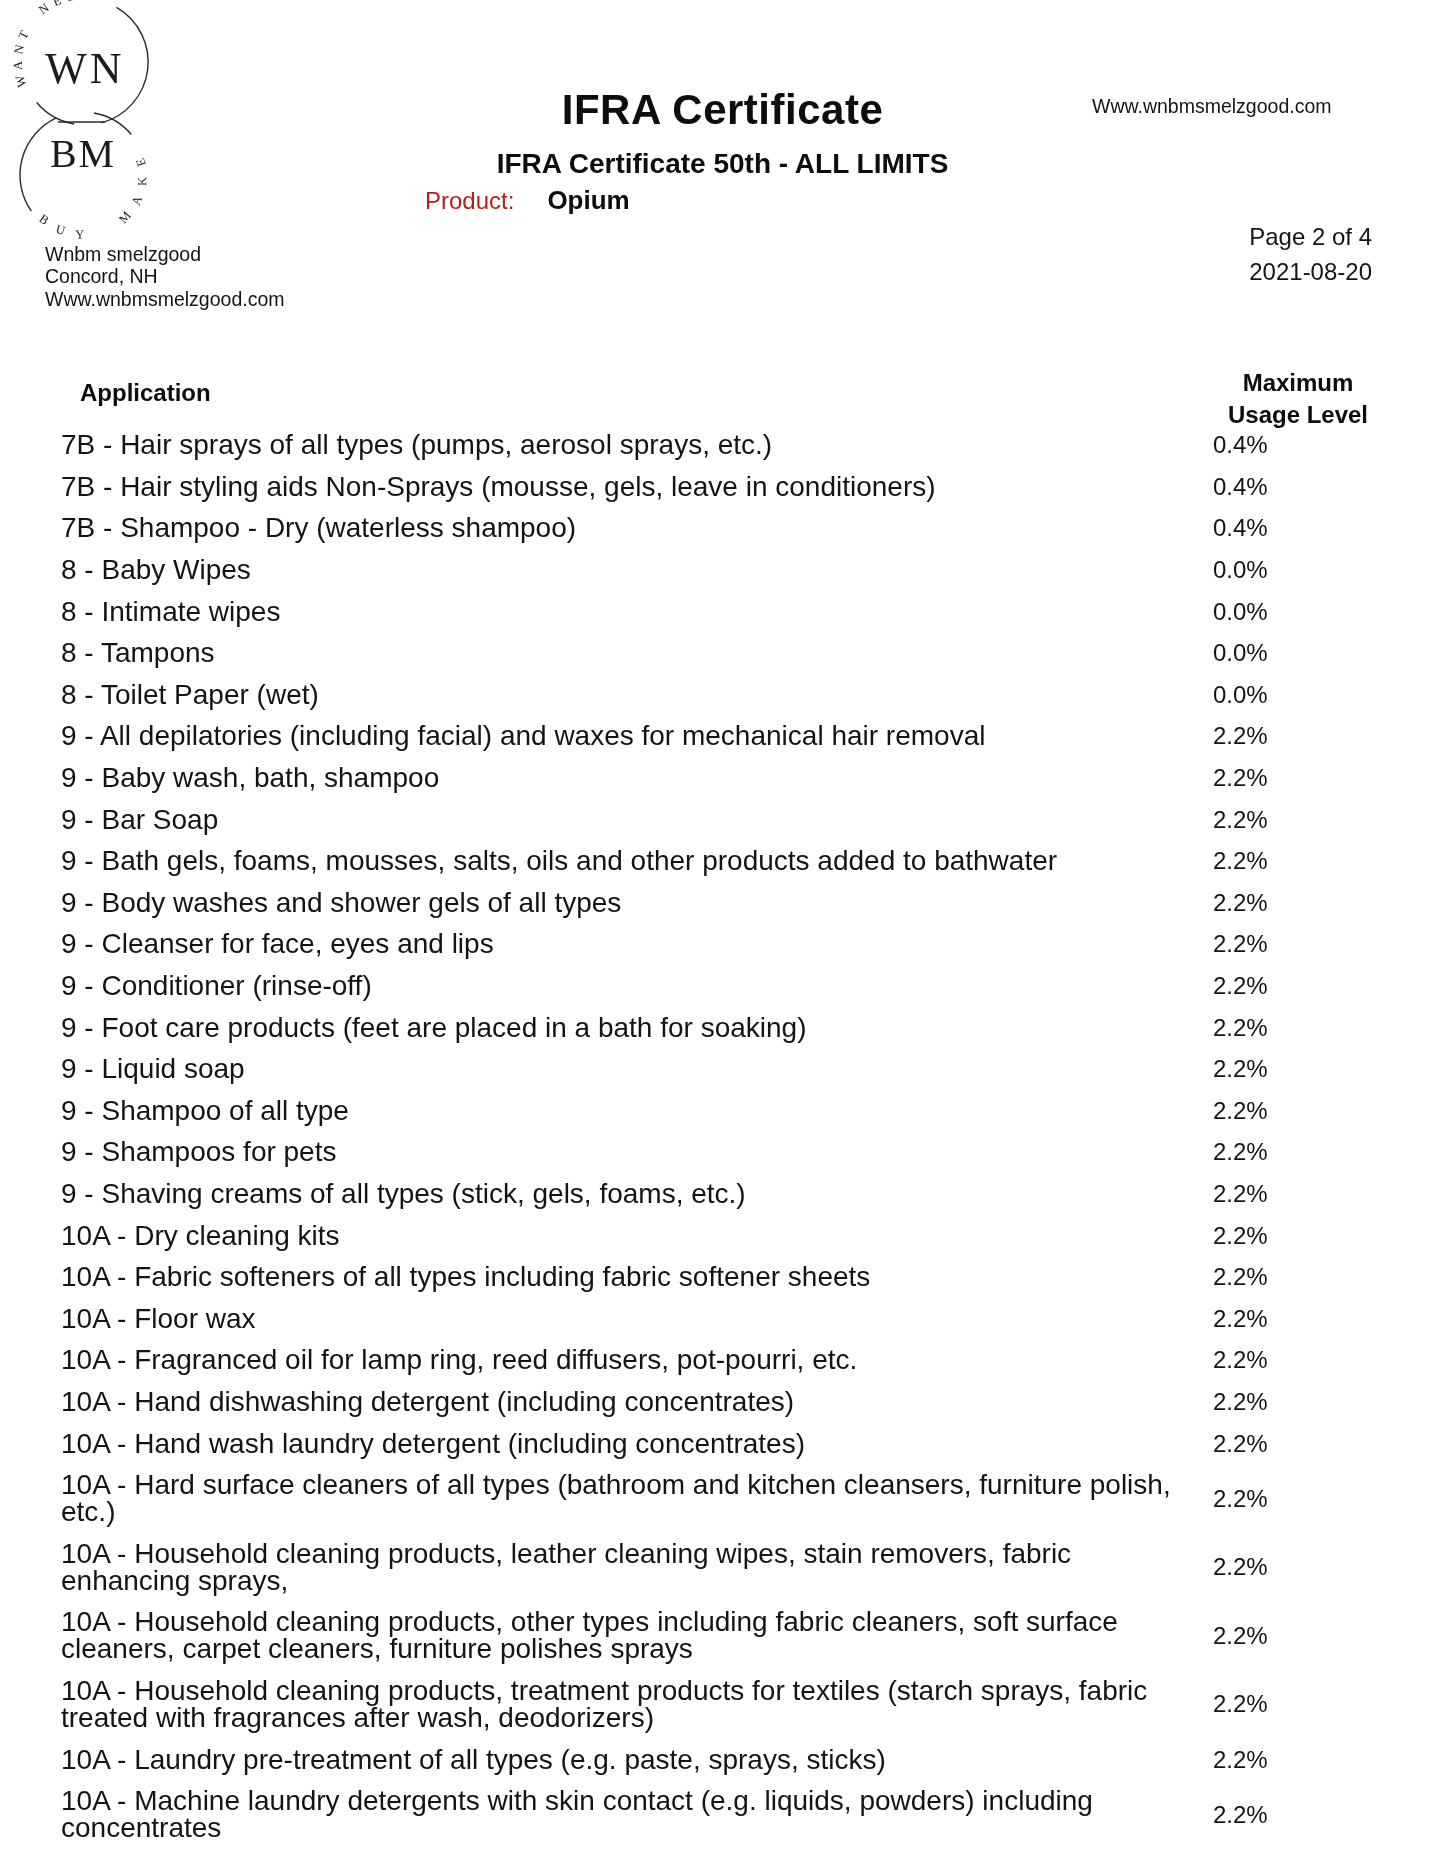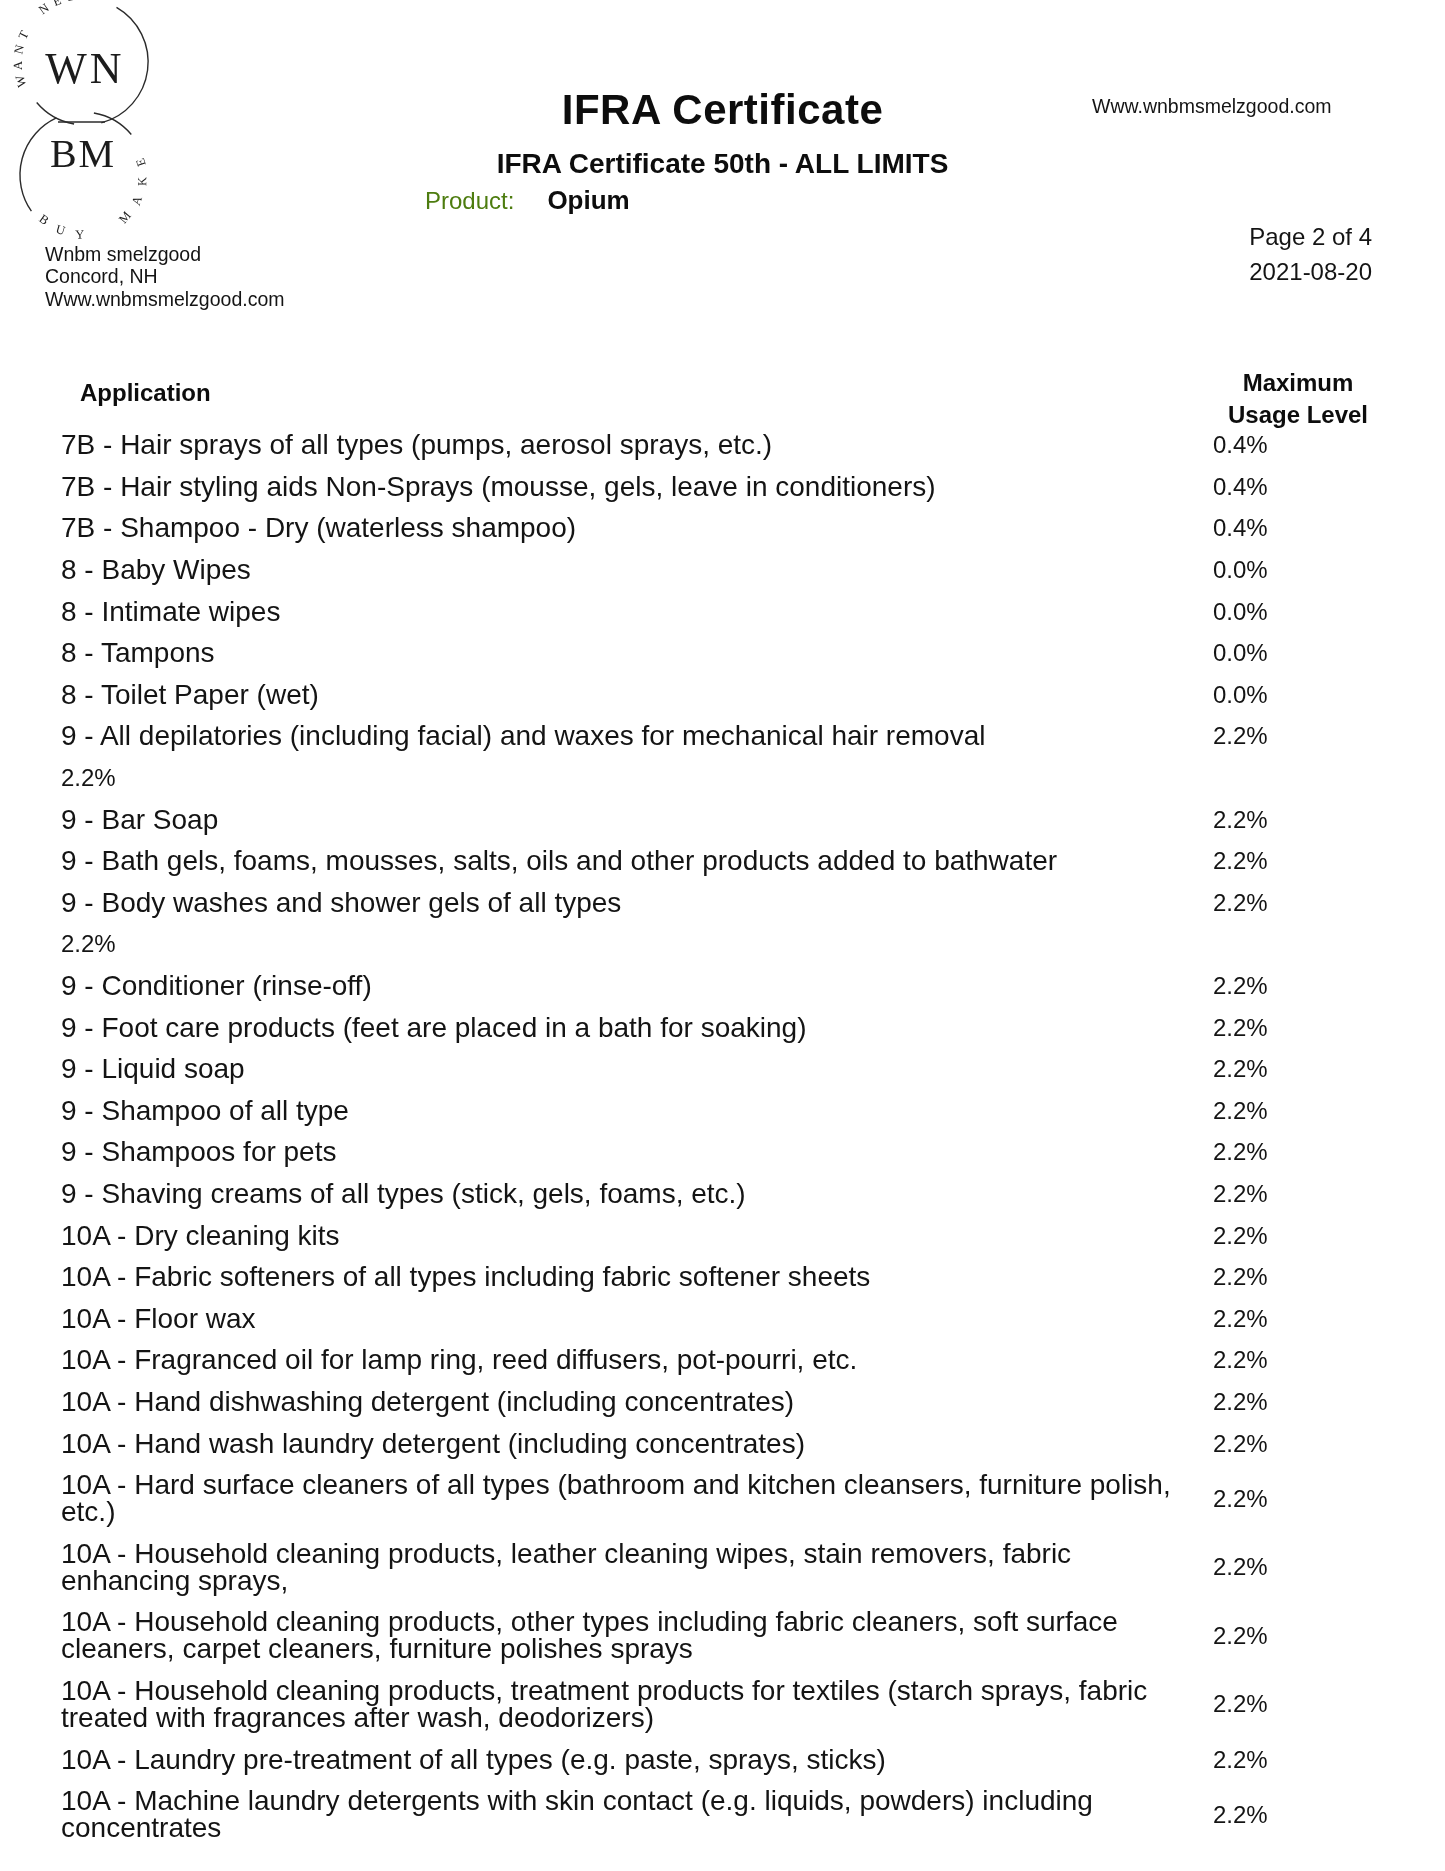--- a/index.html
+++ b/index.html
@@ -31,21 +31,21 @@
     letter-spacing: 0.5px; color: #0d0d0d;
   }
   .doc-subtitle {
     position: absolute; left: 0; right: 0; top: 148px;
     text-align: center; font-size: 28px; font-weight: bold; color: #0d0d0d;
   }
   .product-line {
     position: absolute; left: 425px; top: 185px;
     display: flex; align-items: baseline;
   }
-  .product-label { font-size: 24px; color: #4d7c0f; }
+  .product-label { font-size: 24px; color: #b91c1c; }
   .product-name { font-size: 26px; font-weight: bold; margin-left: 33px; color: #0d0d0d; }
 
   
   .site-top { position: absolute; left: 1092px; top: 95px; font-size: 19.5px; color: #141414; }
   .page-info {
     position: absolute; right: 73px; top: 219px;
     text-align: left; font-size: 24px; line-height: 35px; color: #141414;
   }
 
   
@@ -160,39 +160,41 @@
     <div class="tcell-app">8 - Toilet Paper (wet)</div>
     <div class="tcell-val">0.0%</div>
   </div>
 
   <div class="trow">
     <div class="tcell-app">9 - All depilatories (including facial) and waxes for mechanical hair removal</div>
     <div class="tcell-val">2.2%</div>
   </div>
 
   <div class="trow">
+    <div class="tcell-app">9 - Baby wash, bath, shampoo</div>
     <div class="tcell-val">2.2%</div>
   </div>
 
   <div class="trow">
     <div class="tcell-app">9 - Bar Soap</div>
     <div class="tcell-val">2.2%</div>
   </div>
 
   <div class="trow">
     <div class="tcell-app">9 - Bath gels, foams, mousses, salts, oils and other products added to bathwater</div>
     <div class="tcell-val">2.2%</div>
   </div>
 
   <div class="trow">
     <div class="tcell-app">9 - Body washes and shower gels of all types</div>
     <div class="tcell-val">2.2%</div>
   </div>
 
   <div class="trow">
+    <div class="tcell-app">9 - Cleanser for face, eyes and lips</div>
     <div class="tcell-val">2.2%</div>
   </div>
 
   <div class="trow">
     <div class="tcell-app">9 - Conditioner (rinse-off)</div>
     <div class="tcell-val">2.2%</div>
   </div>
 
   <div class="trow">
     <div class="tcell-app">9 - Foot care products (feet are placed in a bath for soaking)</div>

